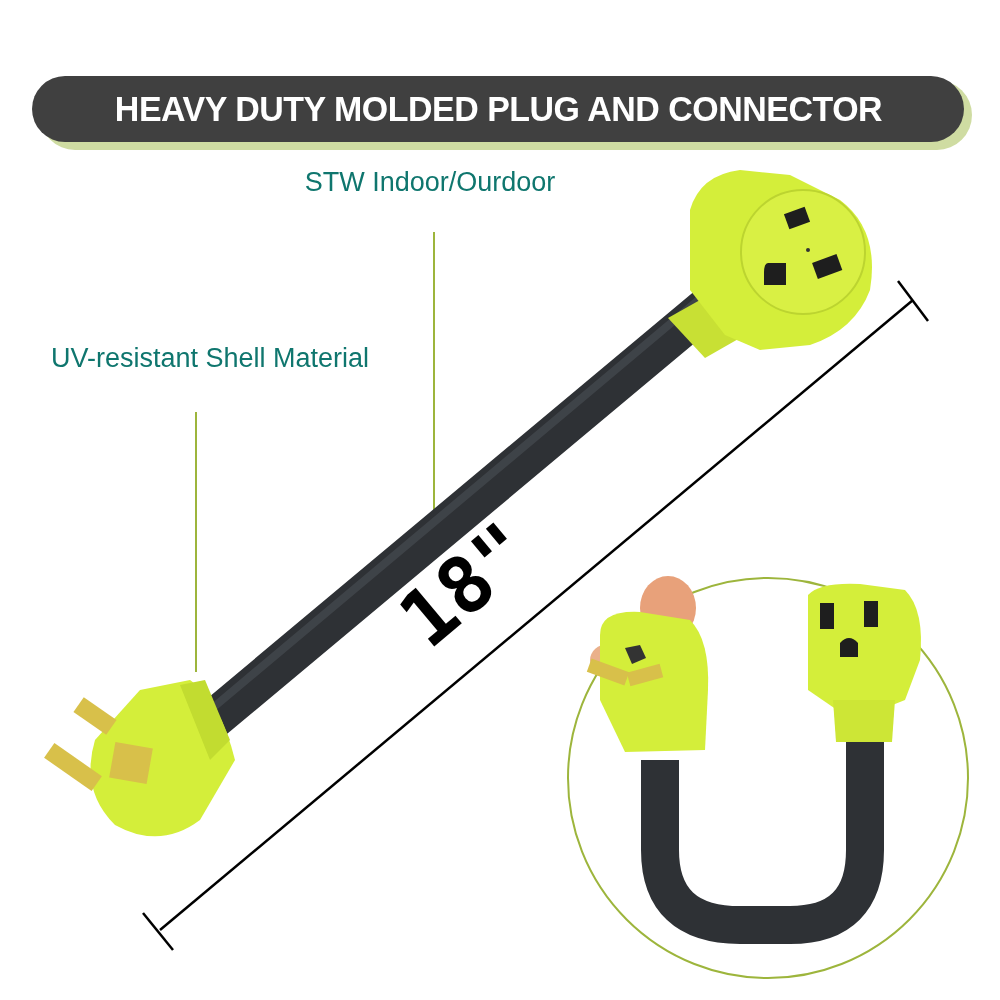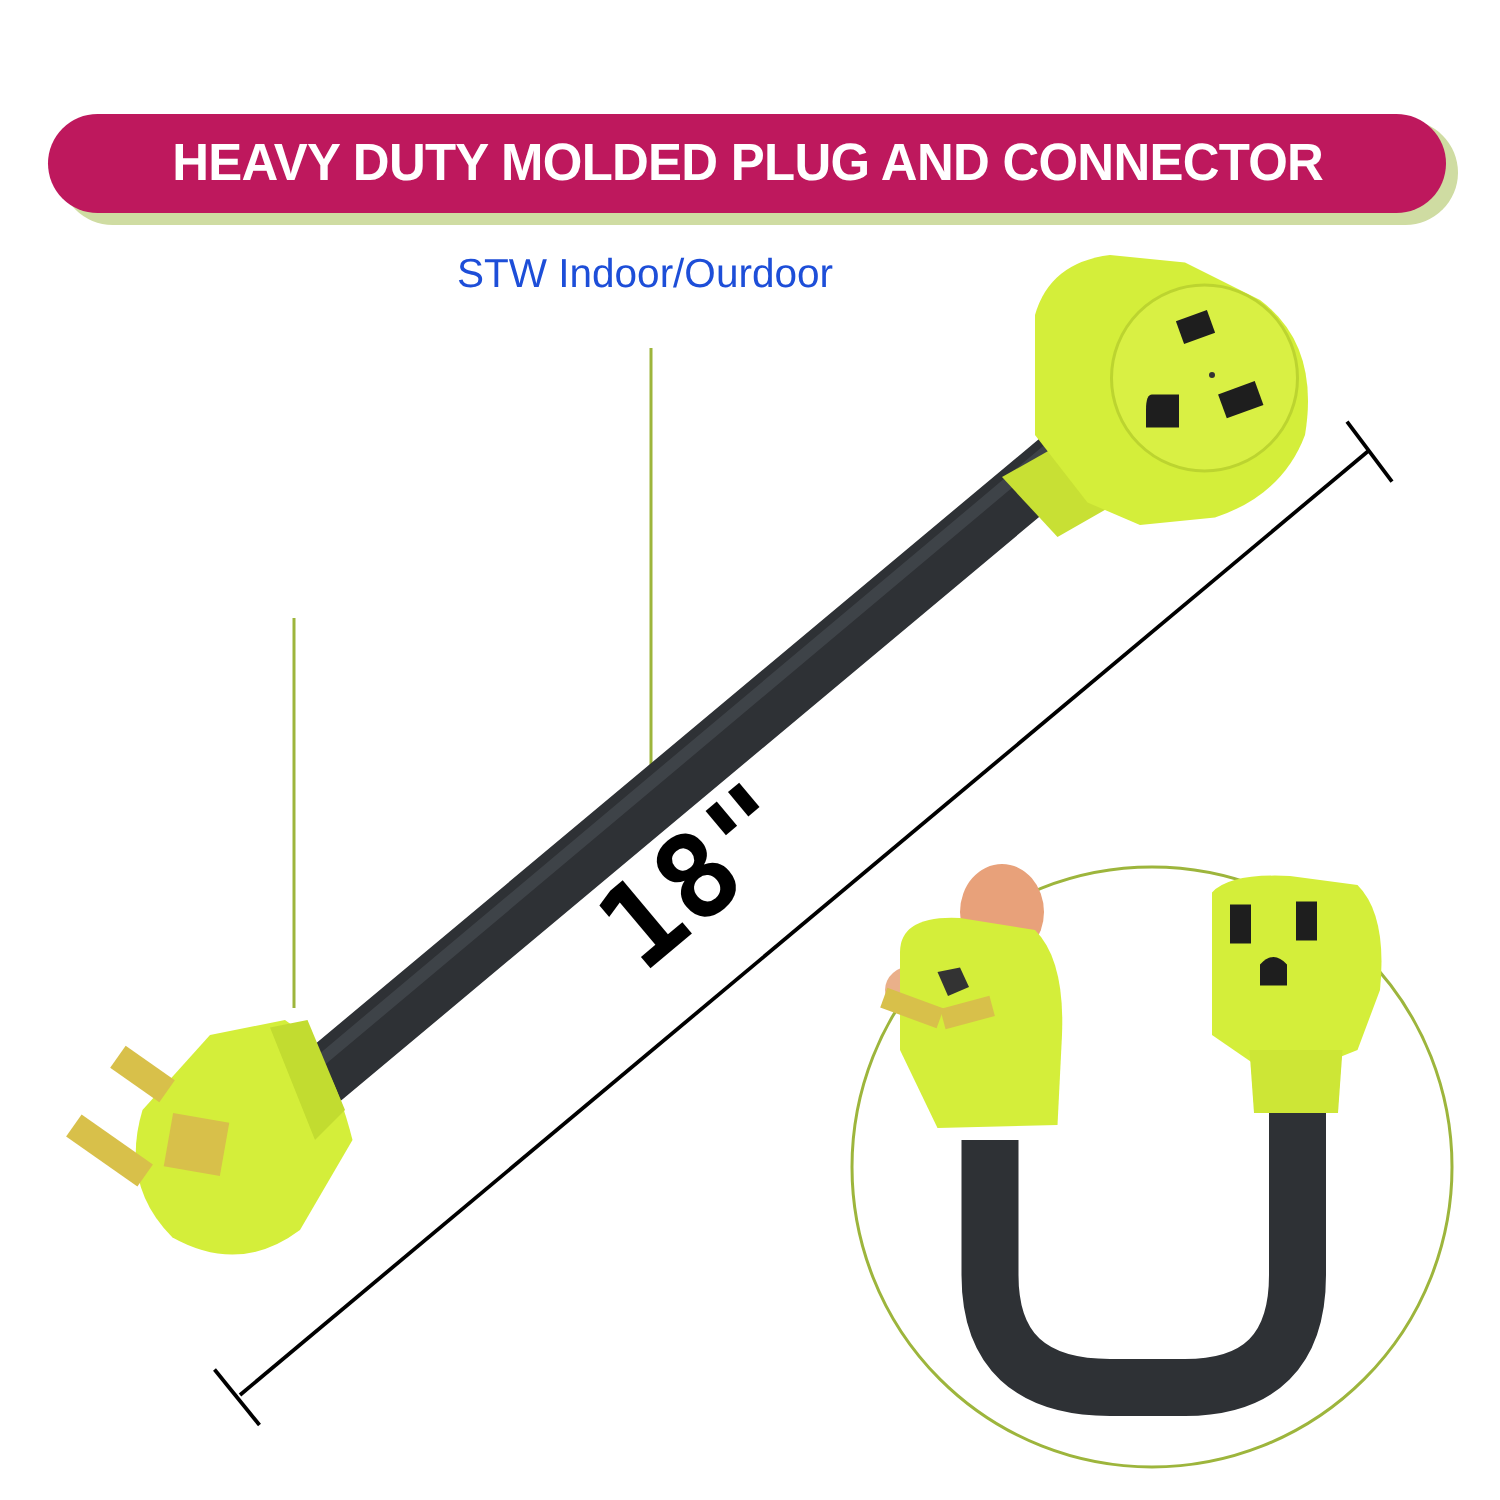--- a/index.html
+++ b/index.html
@@ -1,21 +1,21 @@
 <!DOCTYPE html>
 <html><head>
 <meta charset="utf-8">
 <style>
   html,body{margin:0;padding:0;background:#ffffff;}
   body{width:1000px;height:1000px;position:relative;overflow:hidden;font-family:"Liberation Sans",sans-serif;}
   .banner-shadow{position:absolute;left:40px;top:80px;width:932px;height:70px;border-radius:35px;background:#cfdca2;}
-  .banner{position:absolute;left:32px;top:76px;width:932px;height:66px;border-radius:33px;background:#be185d;
+  .banner{position:absolute;left:32px;top:76px;width:932px;height:66px;border-radius:33px;background:#404040;
     display:flex;align-items:center;justify-content:center;}
   .banner-text{color:#ffffff;font-weight:bold;font-size:35px;letter-spacing:-0.5px;font-family:"Liberation Sans",sans-serif;transform:scaleX(0.97);white-space:nowrap;}
-  .label{position:absolute;color:#1d4ed8;font-size:27px;line-height:32px;text-align:center;font-family:"Liberation Sans",sans-serif;}
+  .label{position:absolute;color:#0f766e;font-size:27px;line-height:32px;text-align:center;font-family:"Liberation Sans",sans-serif;}
   .label-cord{left:270px;top:166px;width:320px;}
   .label-shell{left:20px;top:342px;width:380px;}
   .leader{position:absolute;width:2px;background:#9db53c;}
   .leader-cord{left:433px;top:232px;height:280px;}
   .leader-shell{left:195px;top:412px;height:260px;}
   svg{position:absolute;left:0;top:0;}
   .dim-label{position:absolute;left:395px;top:540px;font-size:78px;font-weight:bold;color:#000;
     font-family:"DejaVu Sans Mono",monospace;transform:rotate(-40deg);transform-origin:center;}
 </style>
 </head>
@@ -23,20 +23,21 @@
 
 <div class="banner-shadow"></div>
 <div class="banner">
   <span class="banner-text">HEAVY DUTY MOLDED PLUG AND CONNECTOR</span>
 </div>
 
 <div class="label label-cord">
   <div>STW Indoor/Ourdoor</div>
 </div>
 <div class="label label-shell">
+  <div>UV-resistant Shell Material</div>
 </div>
 
 <div class="leader leader-cord"></div>
 <div class="leader leader-shell"></div>
 
 <svg width="1000" height="1000" viewBox="0 0 1000 1000">
 
   <g>
     <line x1="215" y1="718" x2="715" y2="300" stroke="#2e3135" stroke-width="40" stroke-linecap="round"></line>
     <line x1="215" y1="706" x2="708" y2="292" stroke="#4a4f55" stroke-width="8" stroke-linecap="round" opacity="0.6"></line>

